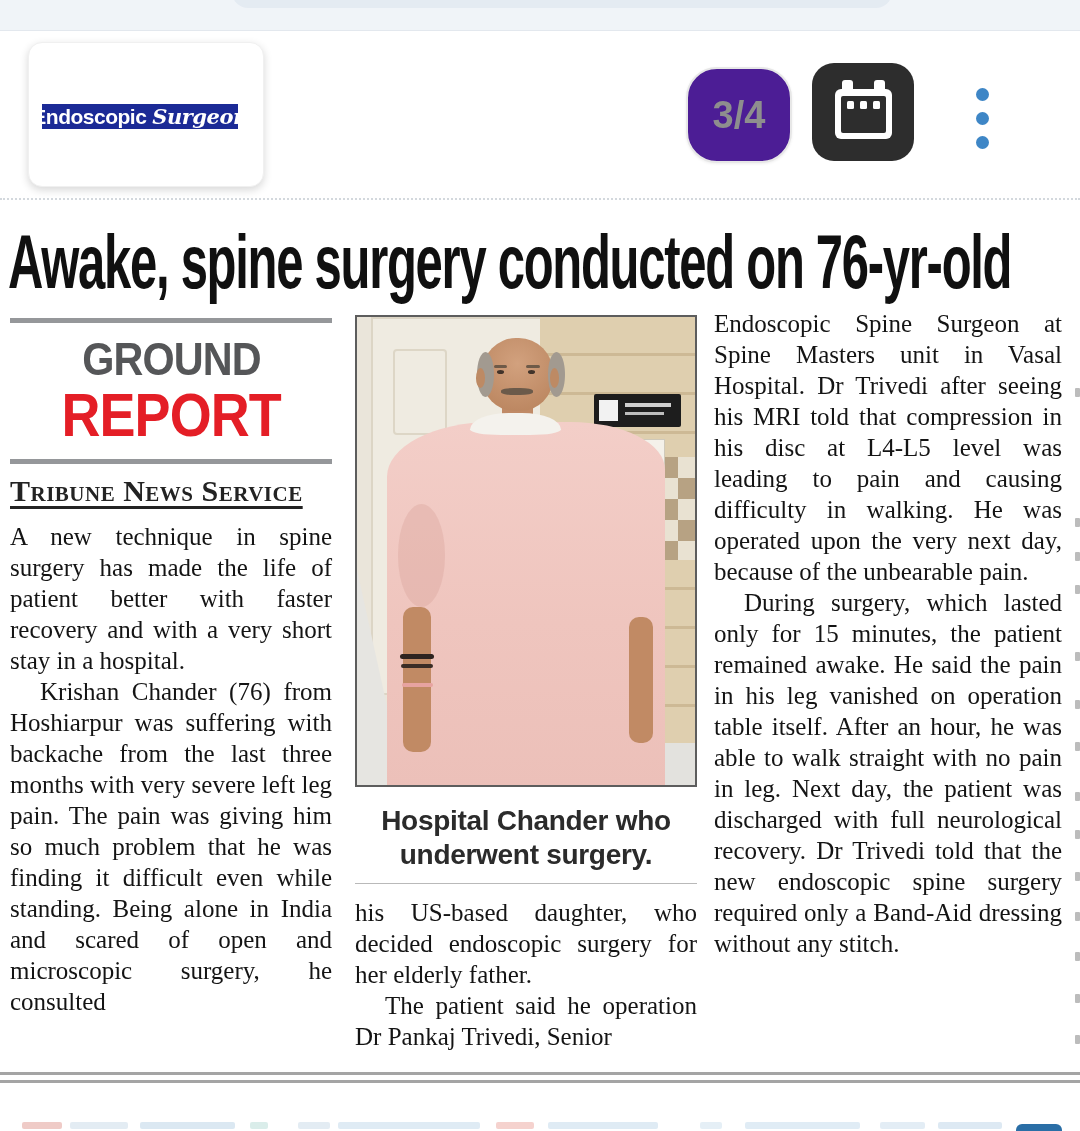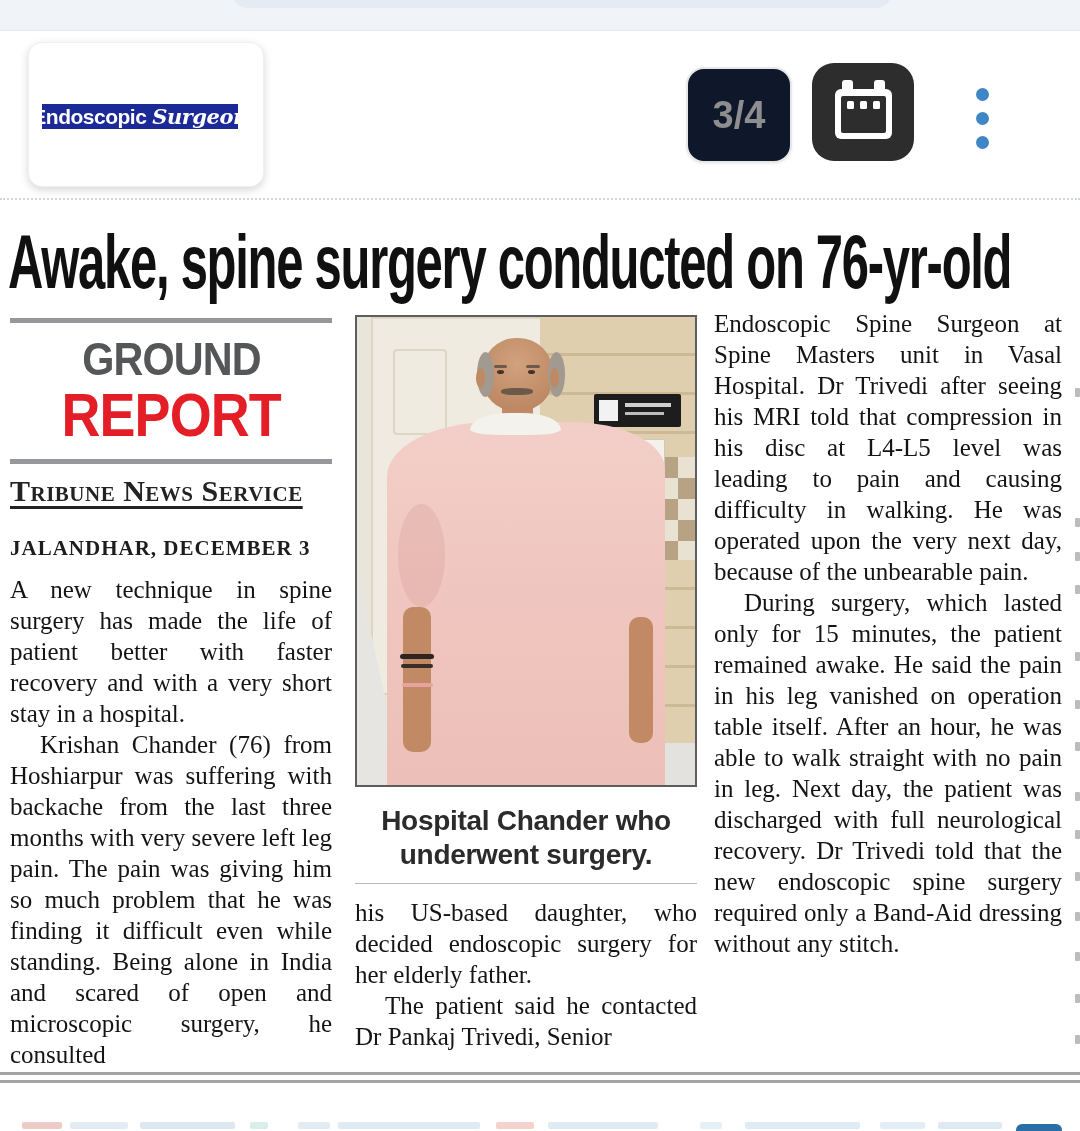--- a/index.html
+++ b/index.html
@@ -19,21 +19,21 @@
     background:#fff; border-radius:14px; border:1px solid #f0f0f0;
     box-shadow:0 3px 8px rgba(0,0,0,0.16); }
   .logo-bar { position:absolute; left:13px; top:61px; width:196px; height:25px;
     background:#1b2a96; display:flex; align-items:center; justify-content:center;
     white-space:nowrap; }
   .logo-region { color:#ffffff; font-weight:700; font-size:21px; letter-spacing:-0.5px; }
   .logo-brand { color:#ffffff; font-weight:700; font-size:21px; margin-left:6px;
     font-family:"DejaVu Serif", serif; font-style:italic; letter-spacing:-0.5px; }
 
   .page-chip { position:absolute; left:686px; top:67px; width:102px; height:92px;
-    background:#0f172a; border:2px solid #e7e7e7; border-radius:18px;
+    background:#4c1d95; border:2px solid #e7e7e7; border-radius:31px;
     box-shadow:0 1px 3px rgba(0,0,0,0.07);
     display:flex; align-items:center; justify-content:center;
     font-size:38px; font-weight:700; color:#8e8e8e; }
 
   .calendar-btn { position:absolute; left:812px; top:63px; width:102px; height:98px;
     background:#2d2d2d; border-radius:22px; }
   .cal-tab { position:absolute; top:17px; width:11px; height:16px; background:#fff; border-radius:3px; }
   .cal-tab.t1 { left:30px; } .cal-tab.t2 { left:62px; }
   .cal-body { position:absolute; left:23px; top:26px; width:57px; height:50px;
     background:#fff; border-radius:6px; }
@@ -191,21 +191,20 @@
   <div class="header-divider"></div>
 
   <div class="headline">Awake, spine surgery conducted on 76-yr-old</div>
 
   <div class="col col1">
     <div class="kicker-rule"></div>
     <div class="kicker-line"><span class="kicker-top">GROUND</span></div>
     <div class="kicker-line"><span class="kicker-bottom">REPORT</span></div>
     <div class="kicker-rule"></div>
     <div class="byline">Tribune News Service</div>
-    <div class="dateline">JALANDHAR, DECEMBER 3</div>
     <div class="body-copy">
         <div class="para">A new technique in spine surgery has made the life of patient better with faster recovery and with a very short stay in a hospital.</div>
         <div class="para indent">Krishan Chander (76) from Hoshiarpur was suffering with backache from the last three months with very severe left leg pain. The pain was giving him so much problem that he was finding it difficult even while standing. Being alone in India and scared of open and microscopic surgery, he consulted</div>
       </div>
   </div>
 
   <div class="col col2">
     <div class="photo">
       <div class="ph-door">
         <div class="ph-door-panel ph-p1"></div>
@@ -238,21 +237,21 @@
       <div class="m-brow bl"></div>
         <div class="m-brow br"></div>
       <div class="m-eye el"></div>
         <div class="m-eye er"></div>
       <div class="m-mustache"></div>
     </div>
     <div class="caption">Hospital Chander who underwent surgery.</div>
     <div class="caption-rule"></div>
     <div class="col-copy">
         <div class="para">his US-based daughter, who decided endoscopic surgery for her elderly father.</div>
-        <div class="para indent">The patient said he contacted Dr Pankaj Trivedi, Senior</div>
+        <div class="para indent">The patient said he operation Dr Pankaj Trivedi, Senior</div>
       </div>
   </div>
 
   <div class="col col3">
     <div class="col-copy" style="margin-top:0">
         <div class="para">Endoscopic Spine Surgeon at Spine Masters unit in Vasal Hospital. Dr Trivedi after seeing his MRI told that compression in his disc at L4-L5 level was leading to pain and causing difficulty in walking. He was operated upon the very next day, because of the unbearable pain.</div>
         <div class="para indent">During surgery, which lasted only for 15 minutes, the patient remained awake. He said the pain in his leg vanished on operation table itself. After an hour, he was able to walk straight with no pain in leg. Next day, the patient was discharged with full neurological recovery. Dr Trivedi told that the new endoscopic spine surgery required only a Band-Aid dressing without any stitch.</div>
       </div>
   </div>
 

